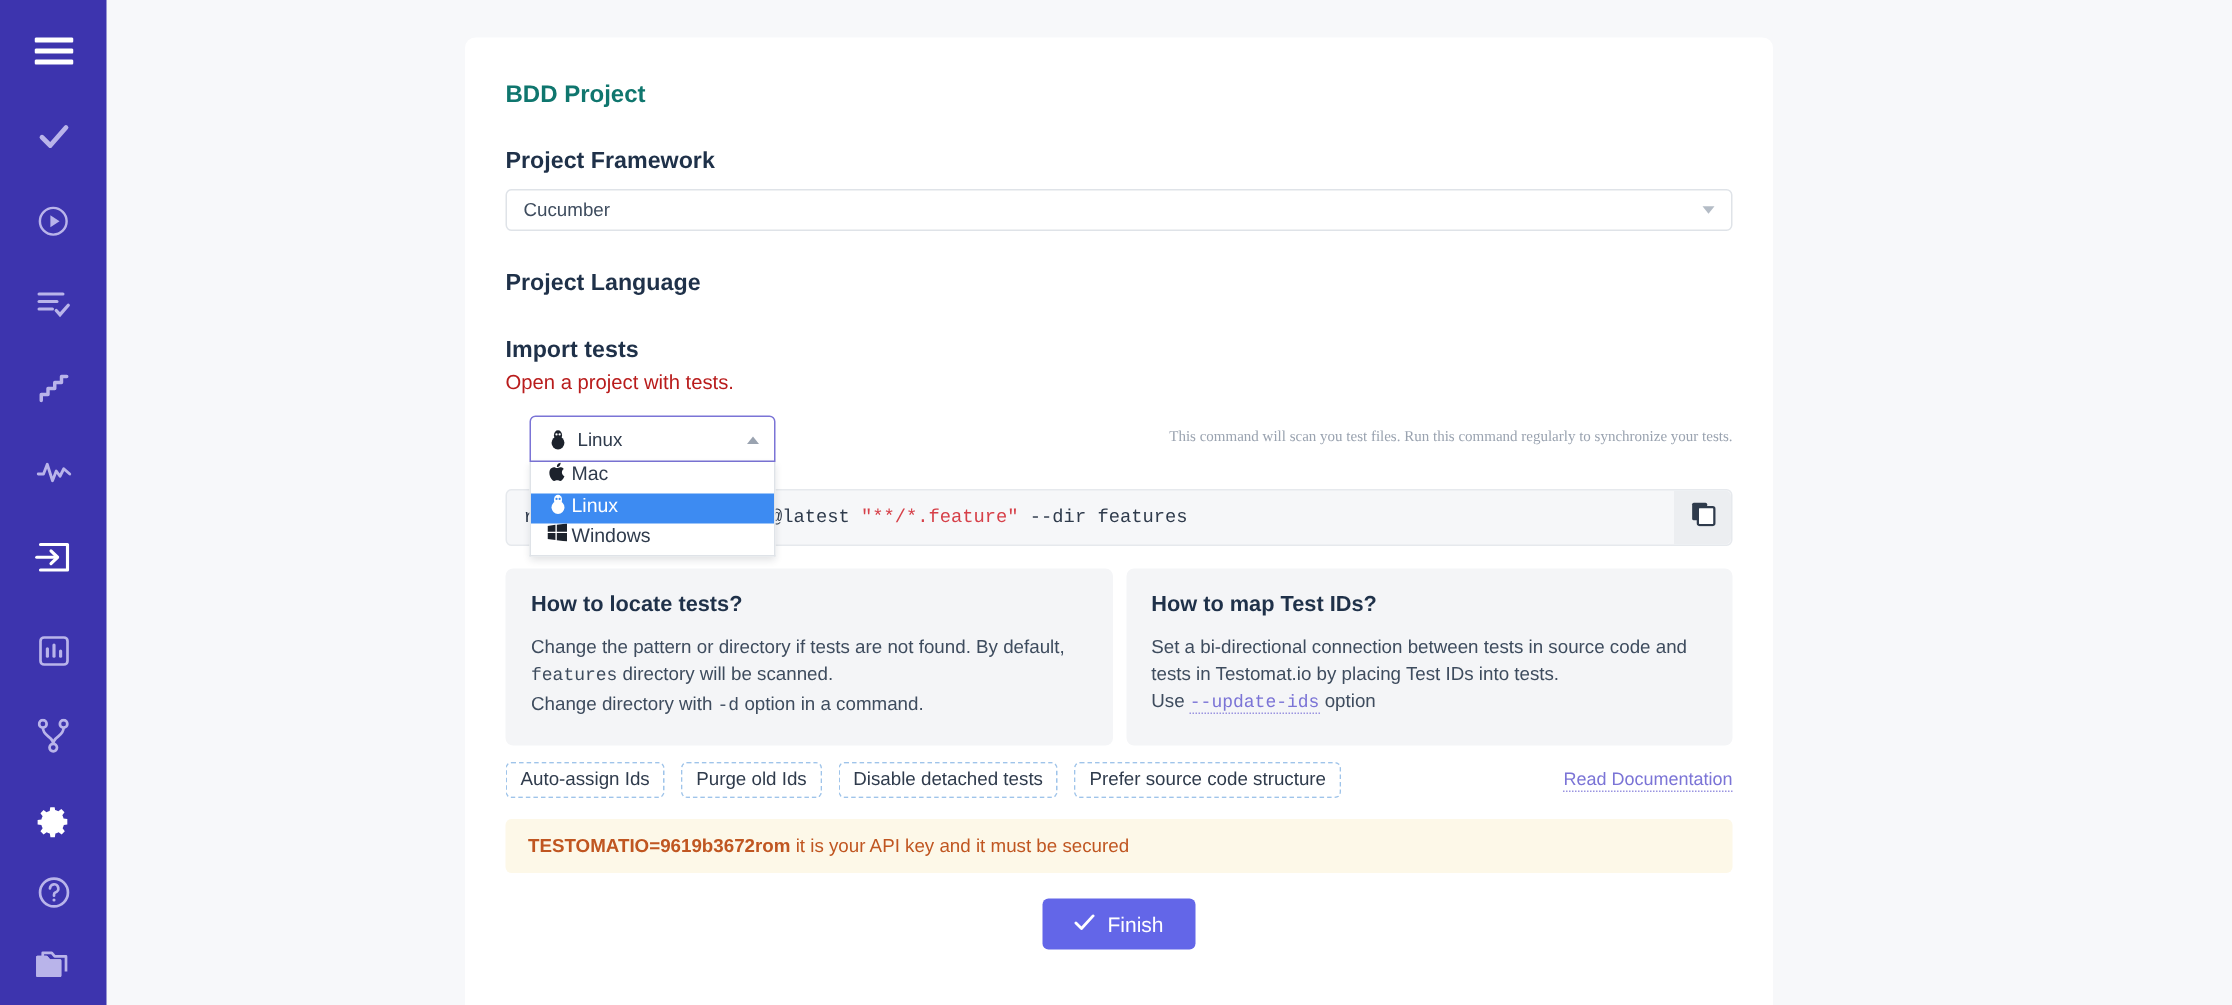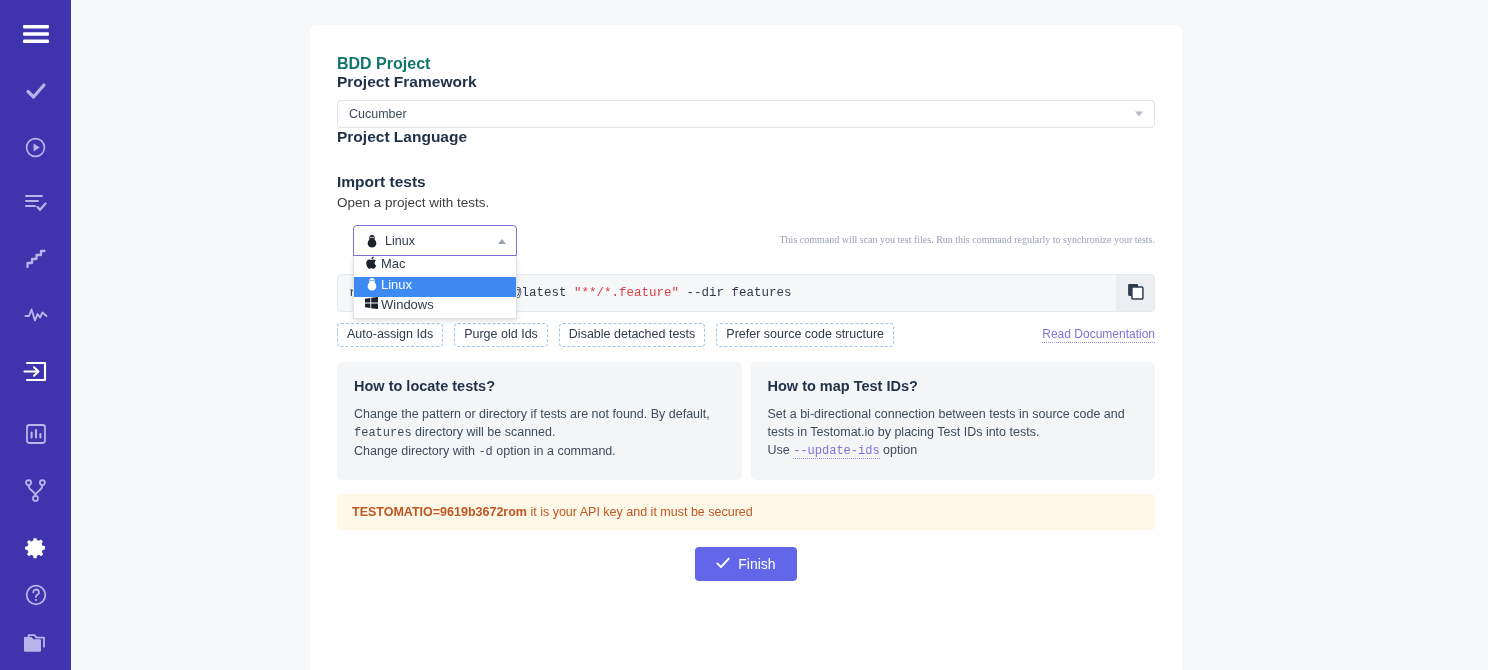--- a/index.html
+++ b/index.html
@@ -40,24 +40,24 @@
 
   #title-row { display: flex; align-items: baseline; gap: 9px; margin-top: 8px; }
   #page-title {
     font-size: 27.5px; font-weight: 700; color: #16202e;
     letter-spacing: -0.3px;
   }
   #page-subtitle { font-size: 16px; color: #0f766e; font-weight: 600; }
 
   .section-label {
     font-size: 15.5px; font-weight: 700; color: #1f3149;
-    margin-bottom: 9px;
+    margin-top: 26px; margin-bottom: 9px;
   }
   #sec-import-tests { margin-top: 27px; margin-bottom: 4px; }
-  #import-tests-sub { font-size: 13.5px; color: #404040; margin-bottom: 15px; }
+  #import-tests-sub { font-size: 13.5px; color: #b91c1c; margin-bottom: 15px; }
 
   .select-box {
     position: relative;
     height: 28px;
     border: 1px solid #dfe3e8;
     border-radius: 4px;
     background: #fff;
     display: flex; align-items: center;
     padding: 0 11px;
     font-size: 12.5px; color: #3e4c5e;
@@ -405,47 +405,47 @@
     <div id="copy-btn">
       <span>
         <svg width="17" height="17" viewBox="0 0 17 17" fill="none" stroke="#2f3b4c" stroke-width="1.5">
           <rect x="1.1" y="1.1" width="10" height="11.8" rx="1.1" fill="#2f3b4c" stroke="none"></rect>
           <rect x="4.9" y="4" width="11" height="12" rx="1.1" fill="#ffffff" stroke="#2f3b4c"></rect>
         </svg>
       </span>
     </div>
   </div>
 
-  <div id="tags-row">
-    <button class="tag-btn">Auto-assign Ids</button>
-    <button class="tag-btn">Purge old Ids</button>
-    <button class="tag-btn">Disable detached tests</button>
-    <button class="tag-btn">Prefer source code structure</button>
-    <a id="read-doc">Read Documentation</a>
-  </div>
-
   <div id="info-cards">
     <div class="info-card">
       <div class="info-title">How to locate tests?</div>
       <div class="info-body">
         <span>Change the pattern or directory if tests are not found. By default,</span>
         <span class="code-inline">features</span><span> directory will be scanned.</span><br>
         <span>Change directory with </span><span class="code-inline">-d</span><span> option in a command.</span>
       </div>
     </div>
 
     <div class="info-card">
       <div class="info-title">How to map Test IDs?</div>
       <div class="info-body">
         <span>Set a bi-directional connection between tests in source code and tests in Testomat.io by placing Test IDs into tests.</span><br>
         <span>Use </span><a class="link-dotted">--update-ids</a><span> option</span>
       </div>
     </div>
   </div>
 
+  <div id="tags-row">
+    <button class="tag-btn">Auto-assign Ids</button>
+    <button class="tag-btn">Purge old Ids</button>
+    <button class="tag-btn">Disable detached tests</button>
+    <button class="tag-btn">Prefer source code structure</button>
+    <a id="read-doc">Read Documentation</a>
+  </div>
+
   <div id="warn-bar">
     <span id="warn-key">TESTOMATIO=9619b3672rom</span><span> it is your API key and it must be secured</span>
   </div>
 
   <div id="finish-row">
     <button id="finish-btn">
       <span>
         <svg width="14" height="12" viewBox="0 0 14 12" fill="none" stroke="#ffffff" stroke-width="1.9" stroke-linecap="round" stroke-linejoin="round">
           <path d="M1.3 6.4 L5 10 L12.7 1.6"></path>
         </svg>

